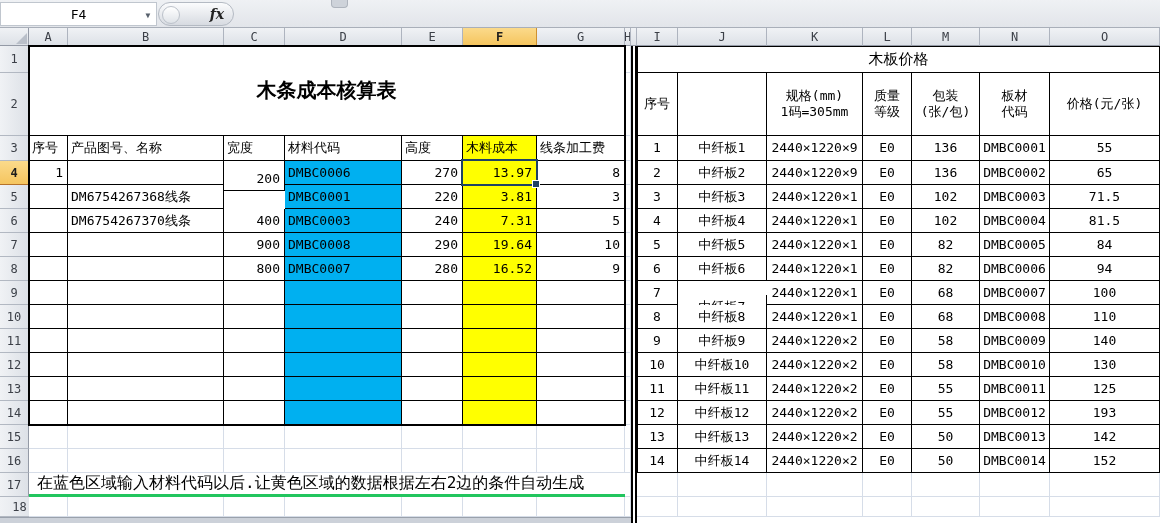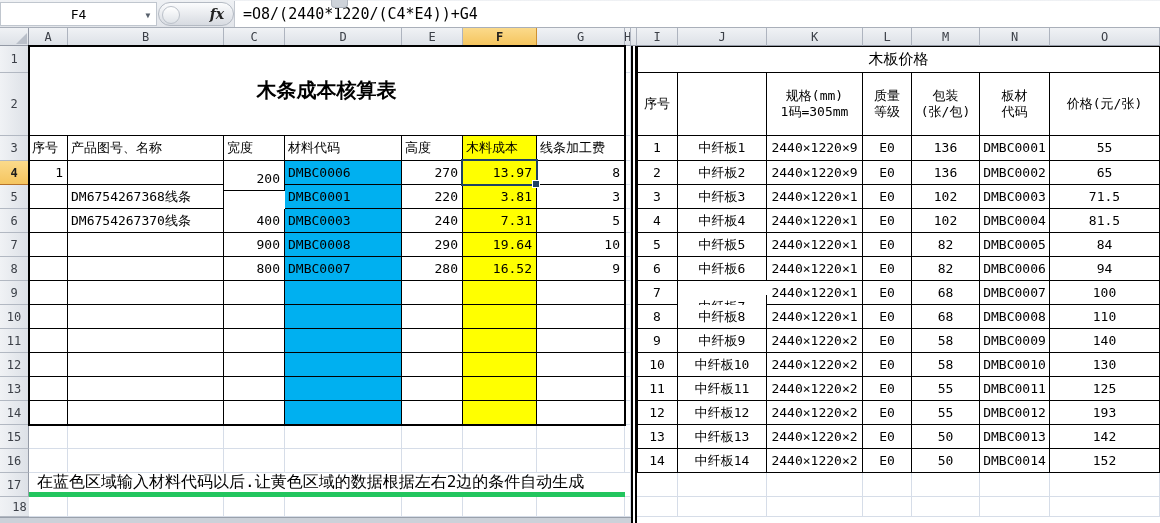--- a/index.html
+++ b/index.html
@@ -46,21 +46,21 @@
   .ar{justify-content:flex-end;padding-right:4px;}
   .ac{justify-content:center;text-align:center;}
   
   #ltitle{position:absolute;left:29px;top:46px;width:596px;height:90px;background:#fff;box-sizing:border-box;
           border-bottom:1px solid #000;border-right:1px solid #000;display:flex;align-items:center;justify-content:center;
           font-size:20px;font-weight:bold;color:#000;z-index:2;}
   #rtitle{position:absolute;left:637px;top:46px;width:523px;height:27px;background:#fff;box-sizing:border-box;
           border-bottom:1px solid #000;display:flex;align-items:center;justify-content:center;
           font-size:15px;color:#000;z-index:2;}
   #lnote{position:absolute;left:29px;top:473px;width:596px;height:24px;background:#fff;box-sizing:border-box;
-         border-bottom:5px solid #22c55e;display:flex;align-items:center;padding-left:8px;
+         border-bottom:3px solid #22c55e;display:flex;align-items:center;padding-left:8px;
          font-size:16px;color:#000;white-space:pre;z-index:2;}
   #loutline{position:absolute;left:28px;top:45px;width:598px;height:381px;border:2px solid #000;
             box-sizing:border-box;pointer-events:none;z-index:3;}
   #routline{position:absolute;left:637px;top:46px;width:523px;height:427px;border:1px solid #000;
             box-sizing:border-box;pointer-events:none;z-index:3;}
   #selbox{position:absolute;left:461px;top:159px;width:77px;height:27px;border:2px solid #1f4264;
           box-sizing:border-box;z-index:4;pointer-events:none;}
   #fillhandle{position:absolute;right:-4px;bottom:-4px;width:6px;height:6px;background:#1f4264;
               border:1px solid #fff;box-sizing:content-box;pointer-events:auto;}
   #splitbar{position:absolute;left:631px;top:46px;width:6px;height:477px;background:#fff;
@@ -74,23 +74,20 @@
 <div id="app">
 
   <div id="fbar">
     <div id="namebox">
       <span>F4</span>
     </div>
     <div id="namedrop">▼</div>
     <div id="capsule">
       <div id="capcircle"></div>
       <span id="fx">fx</span>
-    </div>
-    <div id="fregion">
-      <span id="ftext">=O8/(2440*1220/(C4*E4))+G4</span>
     </div>
     <div id="ribstub"></div>
   </div>
 
   <div id="corner">
       <div class="tri"></div>
     </div>
 
   <div id="gridhost">
       <div class="hcell" style="left: 29px; top: 28px; width: 39px; height: 18px;">A</div>

